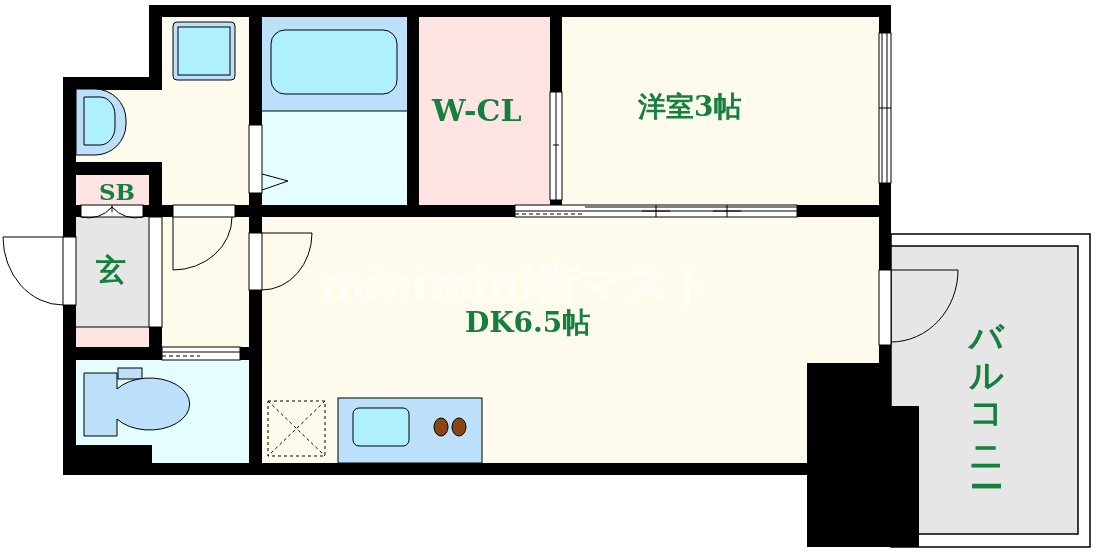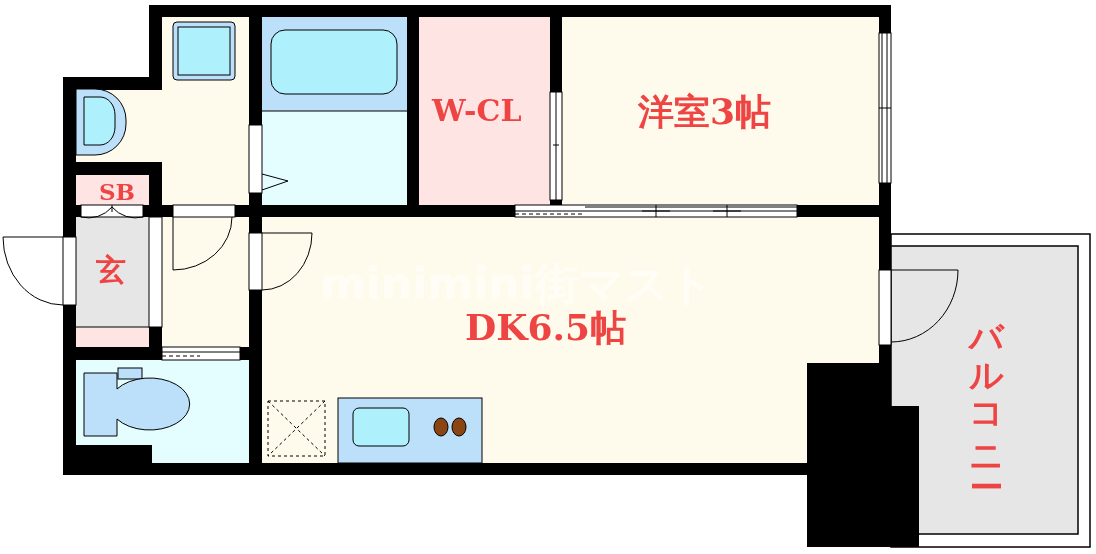--- a/index.html
+++ b/index.html
@@ -2,25 +2,25 @@
 <html><head>
 <meta charset="utf-8">
 <style>
   html, body { margin: 0; padding: 0; background: #ffffff; }
   body { width: 1096px; height: 554px; position: relative; overflow: hidden; }
   #plan { position: absolute; left: 0; top: 0; width: 1096px; height: 554px; }
   .lbl {
     position: absolute;
     font-family: "DejaVu Serif", "Liberation Serif", serif;
     font-weight: bold;
-    color: #ef4444;
+    color: #15803d;
     white-space: nowrap;
     line-height: 1;
   }
-  .lbl-big { font-size: 36px; }
+  .lbl-big { font-size: 28px; }
   .lbl-mid { font-size: 30px; }
   .lbl-small { font-size: 23px; }
   .lbl-vert {
     writing-mode: vertical-rl;
     font-size: 34px;
     letter-spacing: 4px;
   }
   .watermark {
     position: absolute;
     font-family: "DejaVu Sans", "Liberation Sans", sans-serif;

